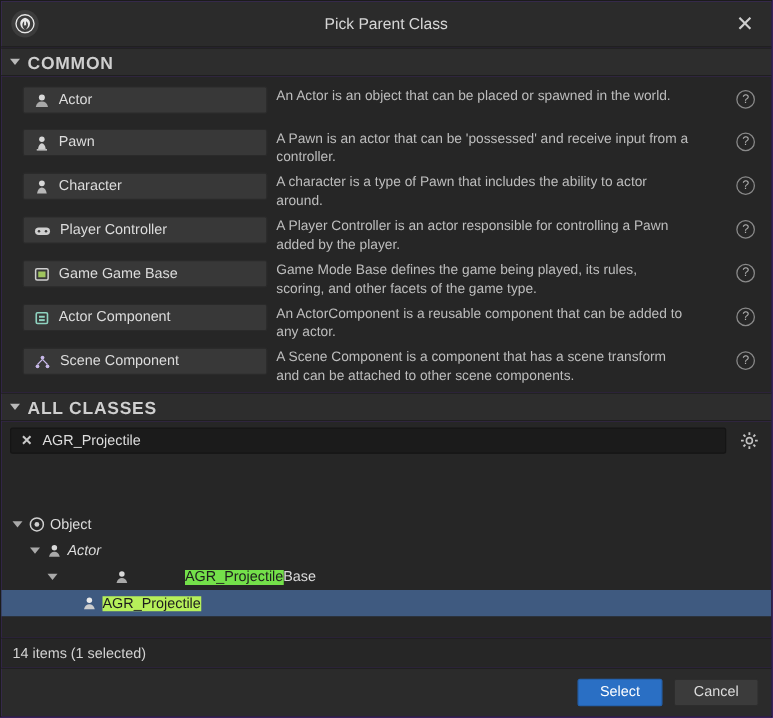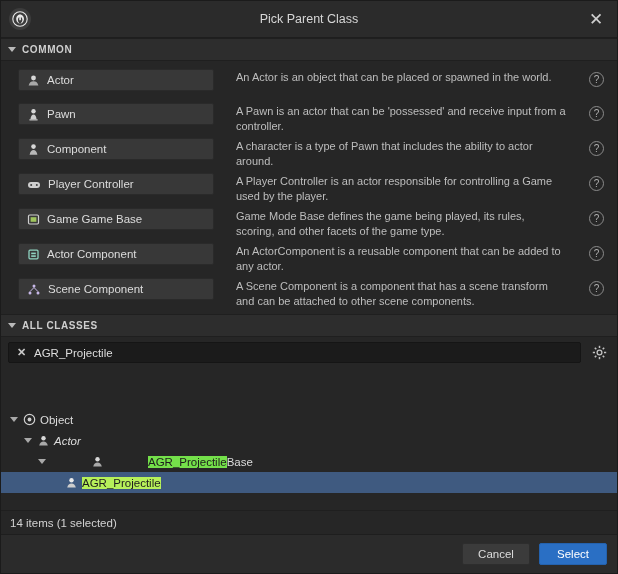--- a/index.html
+++ b/index.html
@@ -43,21 +43,21 @@
     display: flex; align-items: center; justify-content: center;
     color: #cfcfcf; font-size: 17px; line-height: 1;
     cursor: pointer;
   }
   
   .section-head {
     height: 23px; min-height: 23px;
     background: #2d2d2d;
     display: flex; align-items: center;
     padding-left: 7px;
-    font-size: 10px; font-weight: bold;
+    font-size: 14px; font-weight: bold;
     letter-spacing: 0.6px;
     color: #cfcfcf;
     border-top: 1px solid #1f1f1f;
     border-bottom: 1px solid #1f1f1f;
   }
   .tri {
     width: 0; height: 0; margin-right: 6px;
     border-left: 4.5px solid transparent;
     border-right: 4.5px solid transparent;
     border-top: 5.5px solid #b9b9b9;
@@ -79,21 +79,21 @@
     background: #383838;
     border: 1px solid #2a2a2a;
     border-radius: 2px;
     display: flex; align-items: center;
     padding-left: 8px;
     font-size: 11.5px; color: #dcdcdc;
     cursor: pointer;
   }
   .class-btn .ico { margin-right: 7px; display: flex; align-items: center; }
   .class-desc {
-    margin-left: 22px;
+    margin-left: 7px;
     width: 330px;
     font-size: 11px; line-height: 14.5px;
     color: #bdbdbd;
     padding-top: 1px;
   }
   .help-ico {
     margin-left: auto; margin-right: 13px;
     width: 15px; height: 15px; margin-top: 3px;
     border: 1px solid #8a8a8a; border-radius: 50%;
     color: #b0b0b0; font-size: 10px;
@@ -238,38 +238,38 @@
     </div>
 
     <div class="class-row">
       <div class="class-btn">
         <span class="ico">
           <svg width="13" height="13" viewBox="0 0 13 13">
               <circle cx="6.5" cy="3.6" r="2.3" fill="#d8d8d8"></circle>
               <path d="M2.6 11.8 C3.1 8.8 4.6 7 6.5 7 C8.4 7 9.9 8.8 10.4 11.8 Z" fill="#b8b8b8"></path>
             </svg>
         </span>
-        <span>Component</span>
+        <span>Character</span>
       </div>
       <div class="class-desc">A character is a type of Pawn that includes the ability to actor around.</div>
       <div class="help-ico">?</div>
     </div>
 
     <div class="class-row">
       <div class="class-btn">
         <span class="ico">
           <svg width="14" height="13" viewBox="0 0 14 13">
               <rect x="1" y="4" width="12" height="6" rx="3" fill="#cfcfcf"></rect>
               <circle cx="4.2" cy="7" r="1" fill="#3a3a3a"></circle>
               <circle cx="9.8" cy="7" r="1" fill="#3a3a3a"></circle>
             </svg>
         </span>
         <span>Player Controller</span>
       </div>
-      <div class="class-desc">A Player Controller is an actor responsible for controlling a Game used by the player.</div>
+      <div class="class-desc">A Player Controller is an actor responsible for controlling a Pawn added by the player.</div>
       <div class="help-ico">?</div>
     </div>
 
     <div class="class-row">
       <div class="class-btn">
         <span class="ico">
           <svg width="13" height="13" viewBox="0 0 13 13">
               <rect x="1.5" y="2" width="10" height="9" rx="1.2" fill="none" stroke="#cfcfcf" stroke-width="1.2"></rect>
               <rect x="3.6" y="4.2" width="5.8" height="4.6" fill="#9fc45e"></rect>
             </svg>
@@ -406,17 +406,17 @@
       <span class="node-label">ActorComponent</span>
     </div>
 
   </div>
 
   <div class="status">
     <span>14 items (1 selected)</span>
   </div>
 
   <div class="footer">
+    <div class="btn primary">Select</div>
     <div class="btn secondary">Cancel</div>
-    <div class="btn primary">Select</div>
   </div>
 
 </div>
 
 </body></html>

